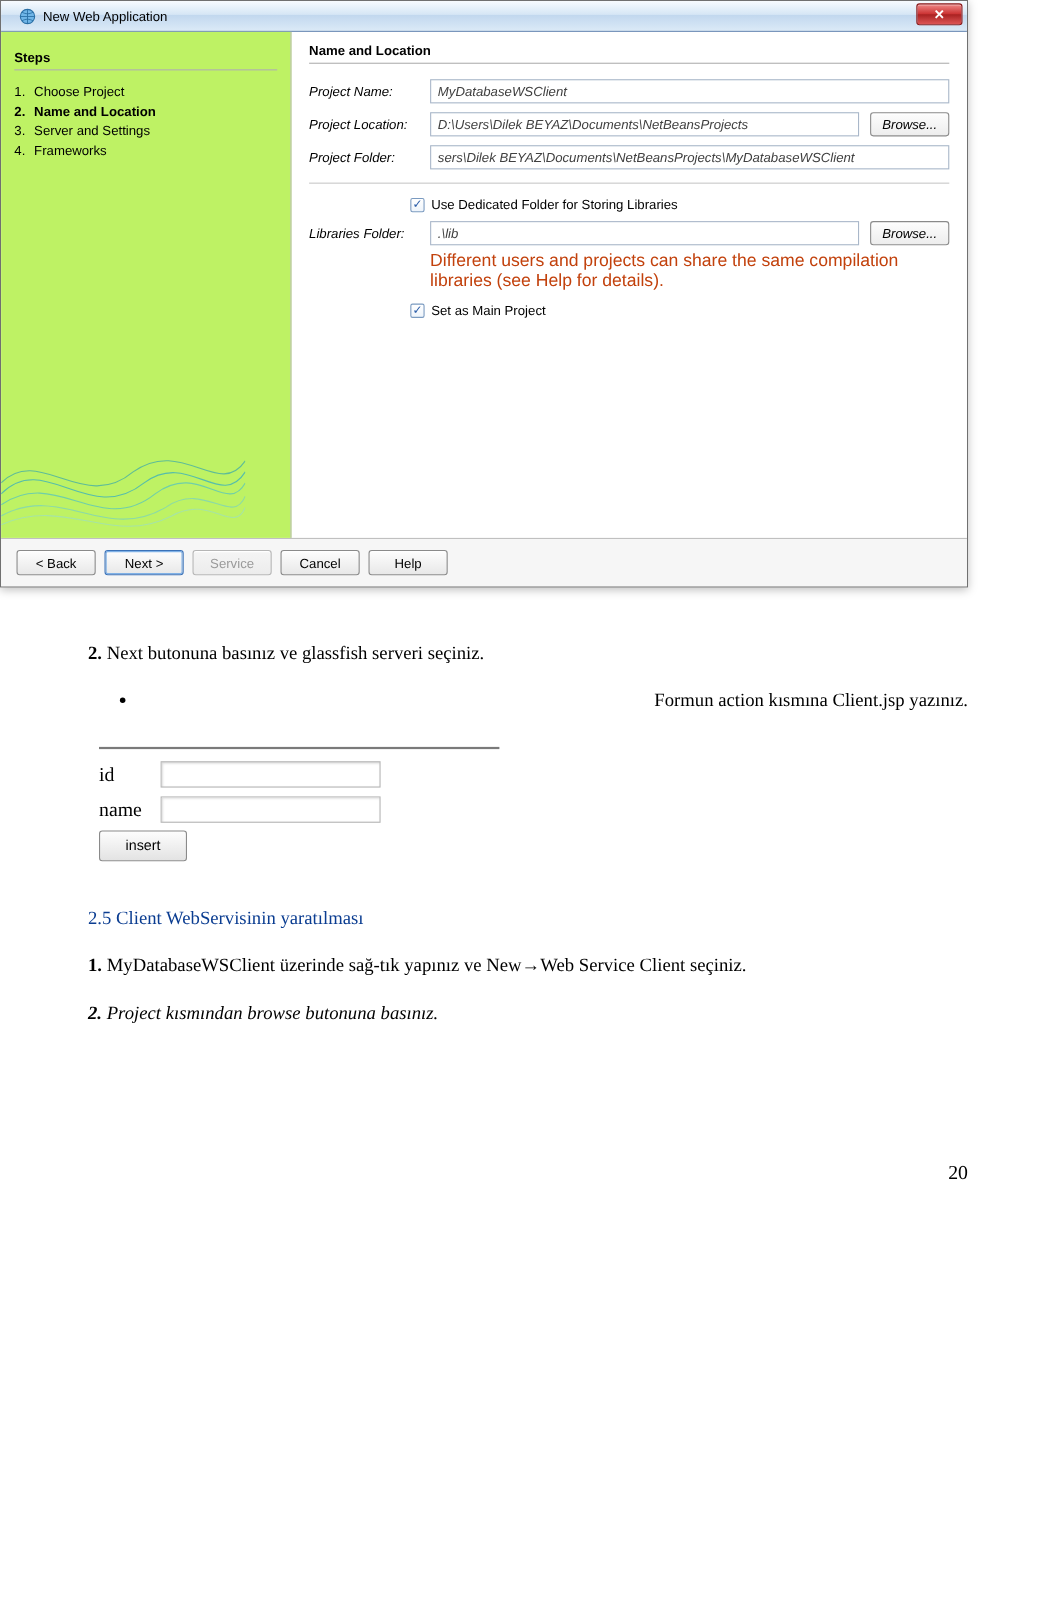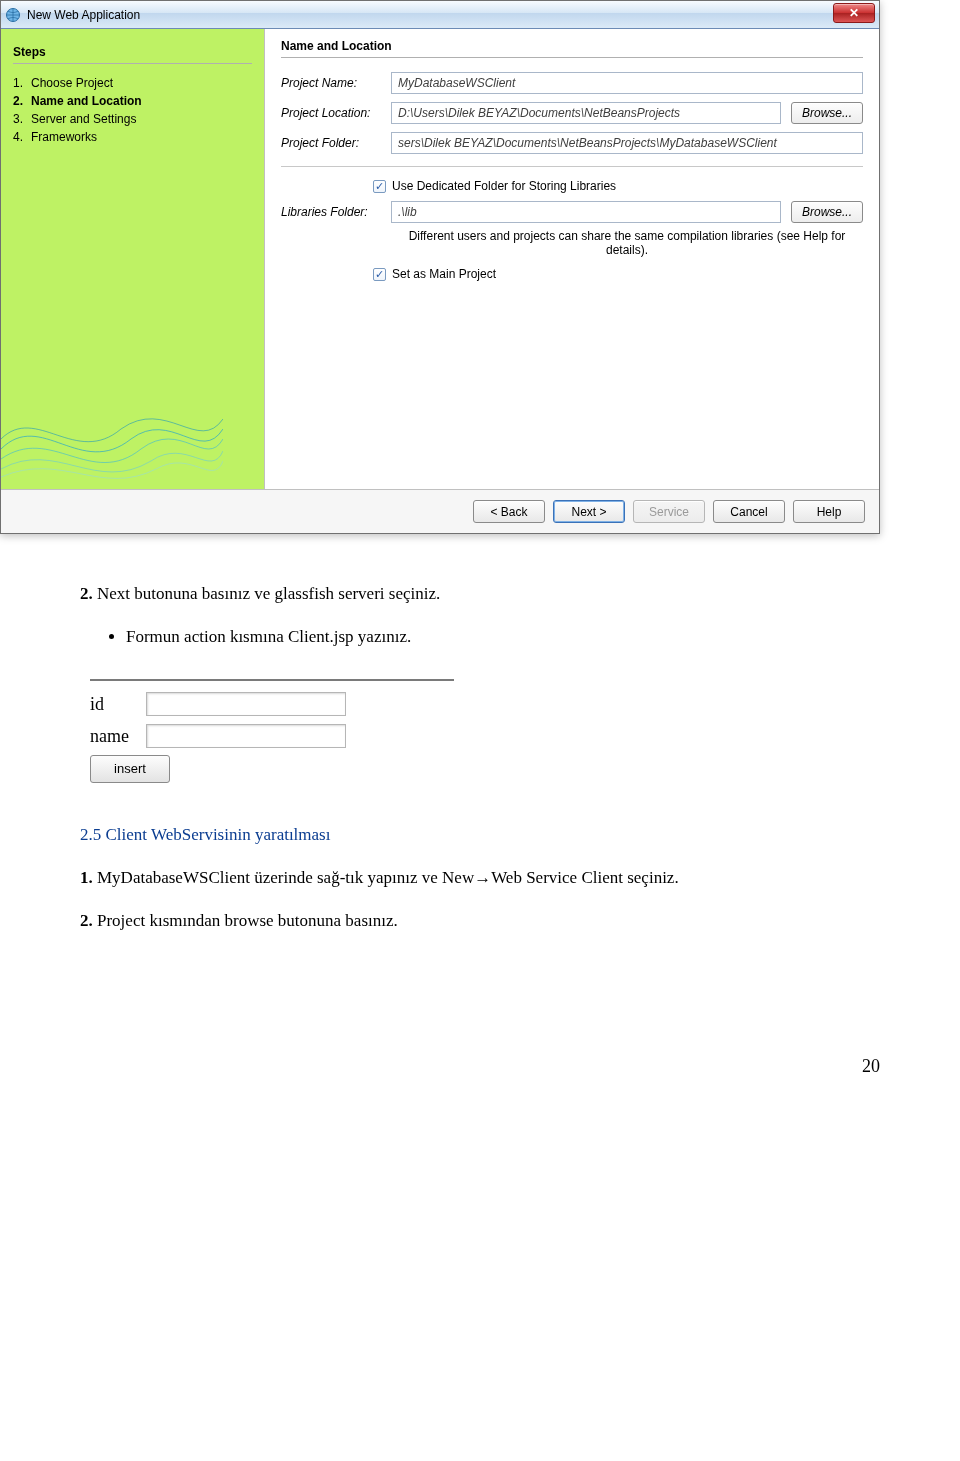--- a/index.html
+++ b/index.html
@@ -21,21 +21,21 @@
     font-size: 12px;
     color: #000;
     box-shadow: 0 2px 8px rgba(0,0,0,0.25);
   }
   .titlebar {
     height: 28px;
     background: linear-gradient(#f7fbff, #d6e6f5 45%, #c1d7ee 46%, #dbeaf7);
     border-bottom: 1px solid #6c8bb5;
     display: flex;
     align-items: center;
-    padding: 0 4px;
+    padding: 0 16px;
     position: relative;
   }
   .titlebar .app-icon {
     width: 16px; height: 16px;
     margin-right: 6px;
     display: inline-flex;
     align-items: center; justify-content: center;
   }
   .titlebar .title { font-size: 12px; color: #000; }
   .titlebar .close-btn {
@@ -117,26 +117,26 @@
   .chk {
     width: 13px; height: 13px; border: 1px solid #7a9ac0;
     background: linear-gradient(#fff,#eef4fb);
     margin-right: 6px; display: inline-flex; align-items: center; justify-content: center;
     border-radius: 2px;
   }
   .chk.checked::after {
     content: "✓"; font-size: 11px; color: #2a5ca8; line-height: 1;
   }
   .helper-text {
-    font-size: 12px; color: #000000; padding-left: 110px; margin-top: -2px; margin-bottom: 10px; text-align: center;
+    font-size: 16px; color: #c2410c; padding-left: 110px; margin-top: -2px; margin-bottom: 10px;
   }
   .button-bar {
     border-top: 1px solid #c0c0c0;
     padding: 10px 14px;
-    display: flex; justify-content: flex-end; gap: 8px;
+    display: flex; gap: 8px;
     background: #f6f6f6;
   }
   .button-bar .dbtn {
     height: 23px; min-width: 72px;
     border: 1px solid #8a8a8a; border-radius: 3px;
     background: linear-gradient(#fdfdfd, #e8e8e8);
     font-size: 12px;
     display: flex; align-items: center; justify-content: center;
     box-shadow: inset 0 1px 0 #fff;
   }
@@ -146,21 +146,21 @@
   }
   .button-bar .dbtn.disabled {
     color: #9a9a9a;
     background: linear-gradient(#f5f5f5, #ececec);
     border-color: #b6b6b6;
   }
 
   
   .doc { padding: 30px 80px 60px 80px; font-size: 17px; line-height: 1.45; }
   .doc p { margin: 18px 0; }
-  .doc ul { margin: 10px 0 20px 46px; list-style: disc; }
+  .doc ul { margin: 10px 0 20px 46px; list-style: disc; text-align: right; }
   .doc .heading25 { color: #0b3d91; font-size: 17px; margin: 26px 0 18px 0; }
   .doc .pagenum { text-align: right; font-size: 18px; margin-top: 120px; color: #000; }
 
   
   .mini-form-box {
     width: 384px;
     padding: 10px 10px 14px 10px;
     font-family: "Times New Roman", serif;
     font-size: 18px;
   }
@@ -294,21 +294,21 @@
       <div class="mbtn">insert</div>
     </div>
 
     <p class="heading25">2.5 Client WebServisinin yaratılması</p>
 
     <p>
       <b>1.</b>
       <span>MyDatabaseWSClient üzerinde sağ-tık yapınız ve New→Web Service Client seçiniz.</span>
     </p>
 
-    <p style="">
+    <p style="font-style:italic;">
       <b>2.</b>
       <span>Project kısmından browse butonuna basınız.</span>
     </p>
 
     <div class="pagenum">20</div>
   </div>
 
 </div>
 
 </body></html>

